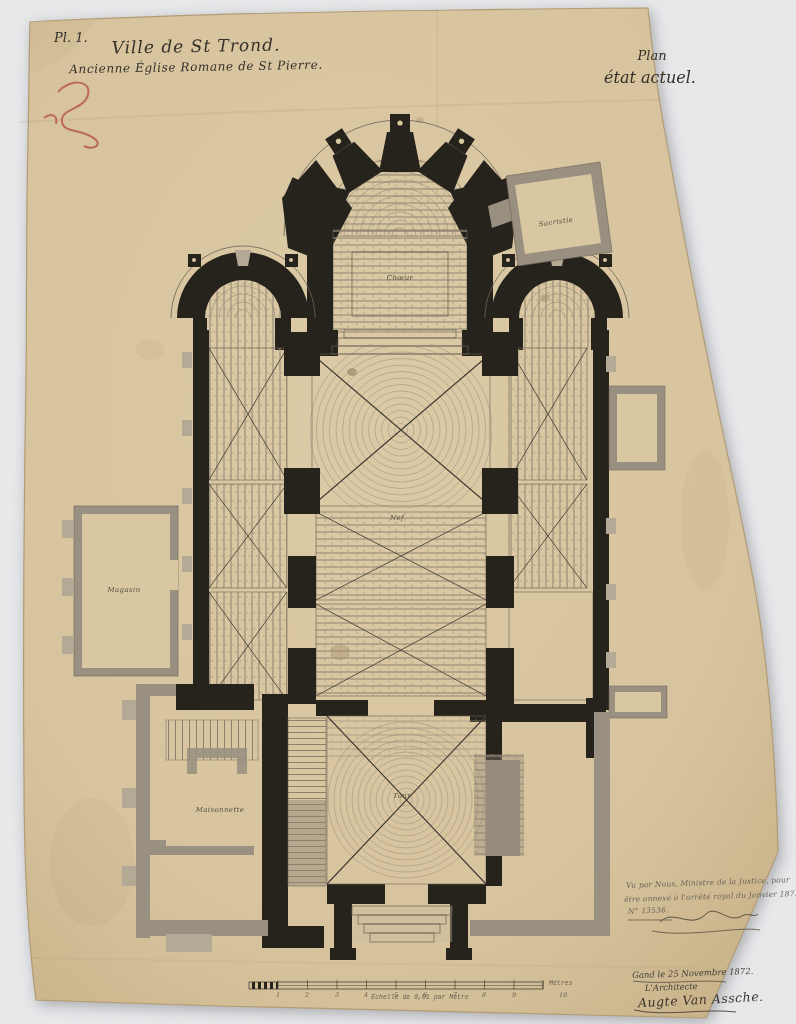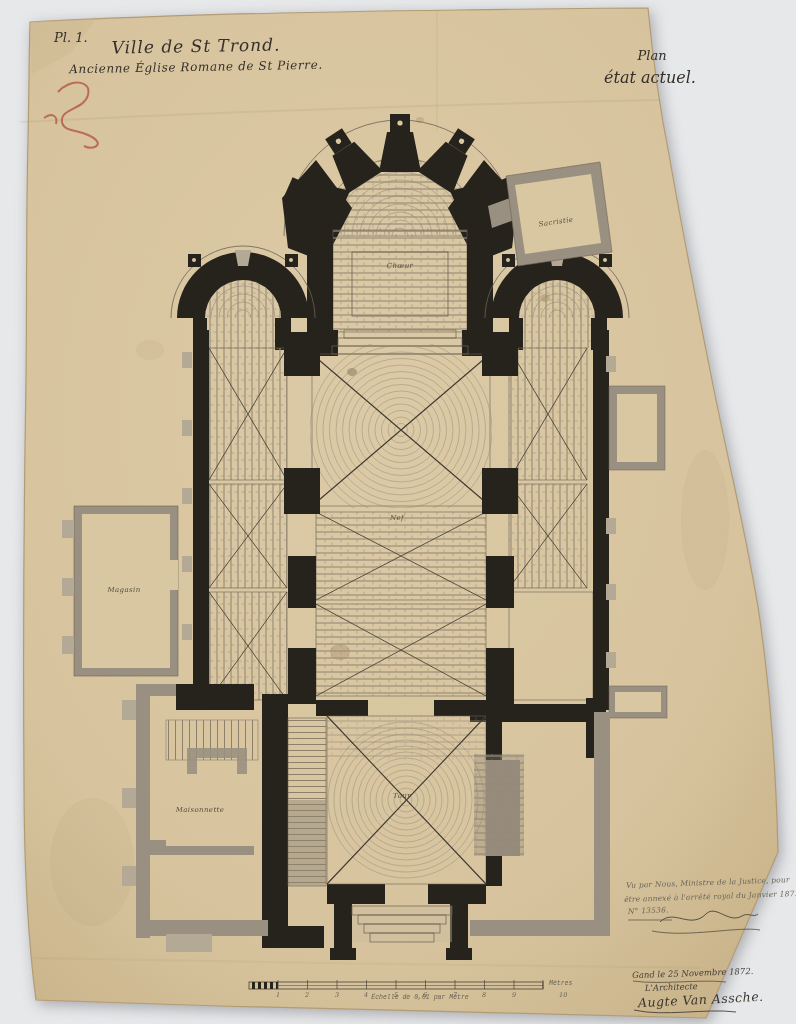--- a/index.html
+++ b/index.html
@@ -392,24 +392,24 @@
   </g>
 </svg>
 
 <div class="hw plate" style="left:54px;top:30px;">Pl. 1.</div>
 <div class="hw title1 ctr" style="left:196px;top:36px;transform:translateX(-50%) rotate(-1deg);">Ville de St Trond.</div>
 <div class="hw title2 ctr" style="left:196px;top:60px;transform:translateX(-50%) rotate(-1deg);">Ancienne Église Romane de St Pierre.</div>
 <div class="hw corner1 ctr" style="left:652px;top:48px;">Plan</div>
 <div class="hw corner2 ctr" style="left:650px;top:68px;">état actuel.</div>
 
 <div class="hw roomlab ctr" style="left:556px;top:218px;transform:translateX(-50%) rotate(-8deg);">Sacristie</div>
-<div class="hw roomlab ctr" style="left:400px;top:262px;">Chœur</div>
+<div class="hw roomlab ctr" style="left:400px;top:274px;">Chœur</div>
 <div class="hw roomlab ctr" style="left:124px;top:586px;text-align:right;">Magasin</div>
 <div class="hw roomlab ctr" style="left:397px;top:514px;font-style:italic;">Nef</div>
-<div class="hw roomlab ctr" style="left:200px;top:806px;">Maisonnette</div>
+<div class="hw roomlab ctr" style="left:220px;top:806px;">Maisonnette</div>
 <div class="hw roomlab ctr" style="left:402px;top:792px;">Tour</div>
 
 <div class="hw note" style="left:626px;top:878px;transform:rotate(-2deg);">Vu par Nous, Ministre de la Justice, pour</div>
 <div class="hw note" style="left:624px;top:892px;transform:rotate(-2deg);">être annexé à l'arrêté royal du Janvier 187.</div>
 <div class="hw note" style="left:628px;top:906px;transform:rotate(-2deg);">N° 13536.</div>
 
 <div class="hw dateline" style="left:632px;top:968px;transform:rotate(-2deg);">Gand le 25 Novembre 1872.</div>
 <div class="hw role" style="left:645px;top:982px;transform:rotate(-2deg);">L'Architecte</div>
 <div class="hw signame" style="left:638px;top:992px;transform:rotate(-3deg);">Augte Van Assche.</div>
 

